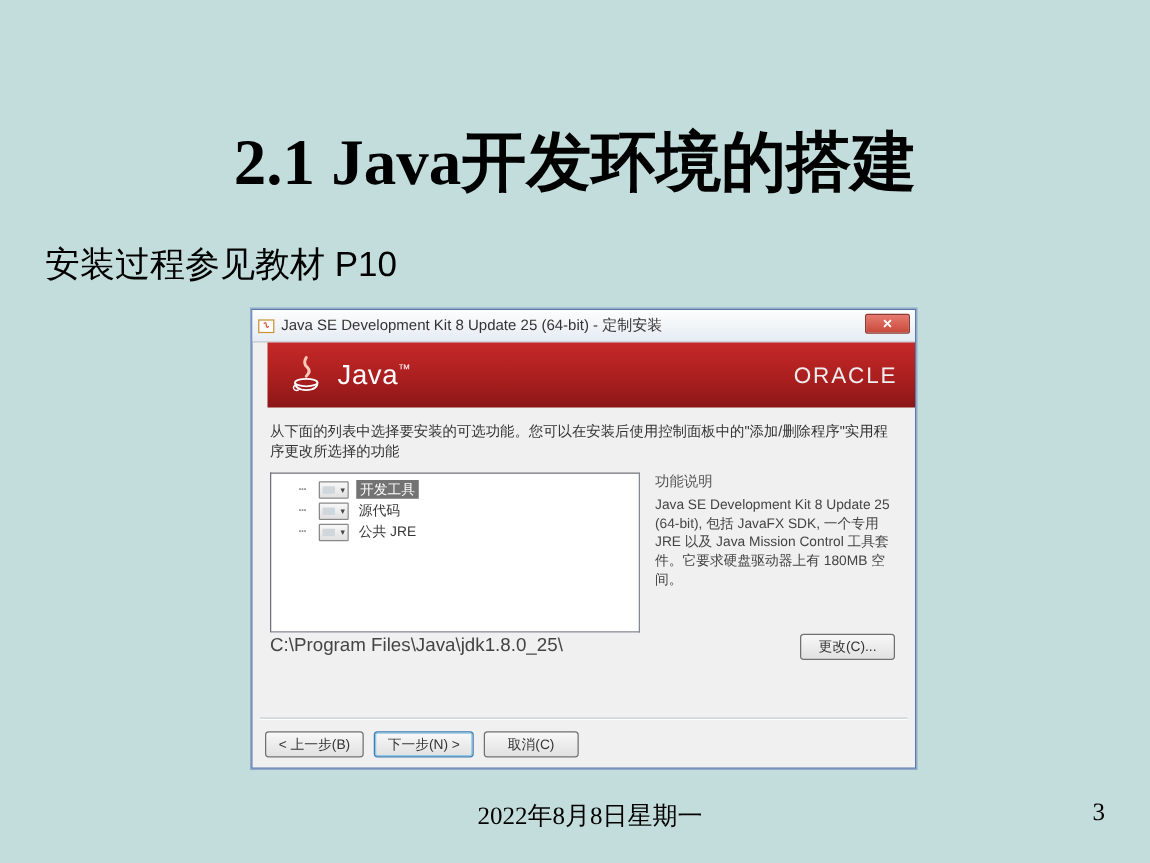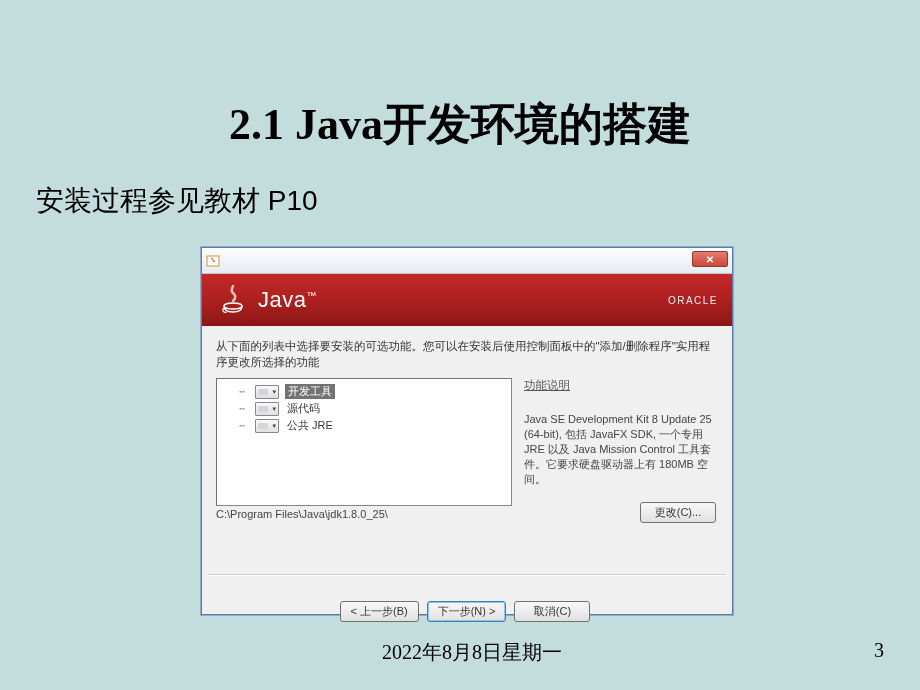--- a/index.html
+++ b/index.html
@@ -6,21 +6,21 @@
     body {
       width: 920px;
       height: 690px;
       background: #c2dddb;
       font-family: "SimSun", "Songti SC", serif;
       position: relative;
       overflow: hidden;
     }
     .slide-title {
       text-align: center;
-      font-size: 44px;
+      font-size: 52px;
       font-weight: bold;
       color: #000;
       padding-top: 95px;
       font-family: "Times New Roman", "SimSun", serif;
     }
     .subtitle {
       font-size: 28px;
       color: #000;
       padding-left: 36px;
       padding-top: 28px;
@@ -75,39 +75,40 @@
       font-weight: bold;
     }
     .red-banner {
       height: 52px;
       background: linear-gradient(#c62828, #a81e1e 60%, #8b1616);
       display: flex;
       align-items: center;
       padding: 0 14px;
       color: #fff;
       position: relative;
+      margin-left: 12px;
     }
     .coffee-icon {
       width: 34px;
       height: 34px;
       margin-right: 8px;
       display: inline-flex;
       align-items: center;
       justify-content: center;
     }
     .java-text {
       font-family: "Arial", sans-serif;
       font-size: 22px;
       letter-spacing: 0.5px;
     }
     .oracle-text {
       position: absolute;
       right: 14px;
       font-family: "Arial", sans-serif;
-      font-size: 10px;
+      font-size: 18px;
       letter-spacing: 1.5px;
       color: #eee;
     }
     .content-area {
       padding: 12px 14px 8px 14px;
       font-family: "Microsoft YaHei", "SimSun", sans-serif;
       font-size: 11.5px;
       color: #333;
       height: 248px;
     }
@@ -178,35 +179,34 @@
       margin-right: 2px;
       width: 14px;
       display: inline-block;
     }
     .desc-col {
       flex: 1;
     }
     .desc-title {
       font-size: 11.5px;
       color: #555;
-      margin-bottom: 19px;
-      text-decoration: underline;
+      margin-bottom: 4px;
     }
     .desc-text {
       font-size: 11px;
       color: #444;
       line-height: 1.35;
     }
     .install-to-label {
       margin-top: 12px;
       font-size: 11.5px;
       color: #444;
     }
     .install-path {
-      font-size: 11px;
+      font-size: 15px;
       color: #444;
       margin-top: 2px;
     }
     .change-btn-row {
       display: flex;
       justify-content: flex-end;
       margin-top: -18px;
       padding-right: 2px;
     }
     .win-btn {
@@ -229,23 +229,23 @@
       box-shadow: 0 0 0 1px #8cc7e8 inset;
     }
     .hr {
       height: 1px;
       background: #c8cdd2;
       margin: 0 6px;
       box-shadow: 0 1px 0 #fff;
     }
     .btn-row {
       display: flex;
-      justify-content: center;
+      justify-content: flex-start;
       gap: 8px;
-      padding: 26px 14px 10px 10px;
+      padding: 10px 14px 10px 10px;
     }
     .footer-date {
       position: absolute;
       left: 0;
       right: 0;
       bottom: 24px;
       text-align: center;
       font-size: 20px;
       color: #000;
       font-family: "Times New Roman", "SimSun", serif;
@@ -267,20 +267,21 @@
 <div class="subtitle">安装过程参见教材 P10</div>
 
 <div class="installer">
   <div class="titlebar">
     <span class="titlebar-icon">
       <svg width="14" height="14" viewBox="0 0 14 14">
         <rect x="1" y="2" width="12" height="10" fill="#fff" stroke="#c8953a" stroke-width="1"></rect>
         <path d="M5 5 Q7 3 7 6 Q7 9 9 7" stroke="#d84a2a" stroke-width="1" fill="none"></path>
       </svg>
     </span>
+    <span class="titlebar-text">Java SE Development Kit 8 Update 25 (64-bit) - 定制安装</span>
     <div class="close-btn">
       <span>✕</span>
     </div>
   </div>
 
   <div class="red-banner">
     <span class="coffee-icon">
       <svg width="34" height="34" viewBox="0 0 34 34">
         <path d="M17 3 Q14 8 18 11 Q21 14 17 18" stroke="#f9c8b8" stroke-width="2.4" fill="none" stroke-linecap="round"></path>
         <ellipse cx="17" cy="23" rx="9" ry="3" fill="none" stroke="#fff" stroke-width="1.4"></ellipse>

